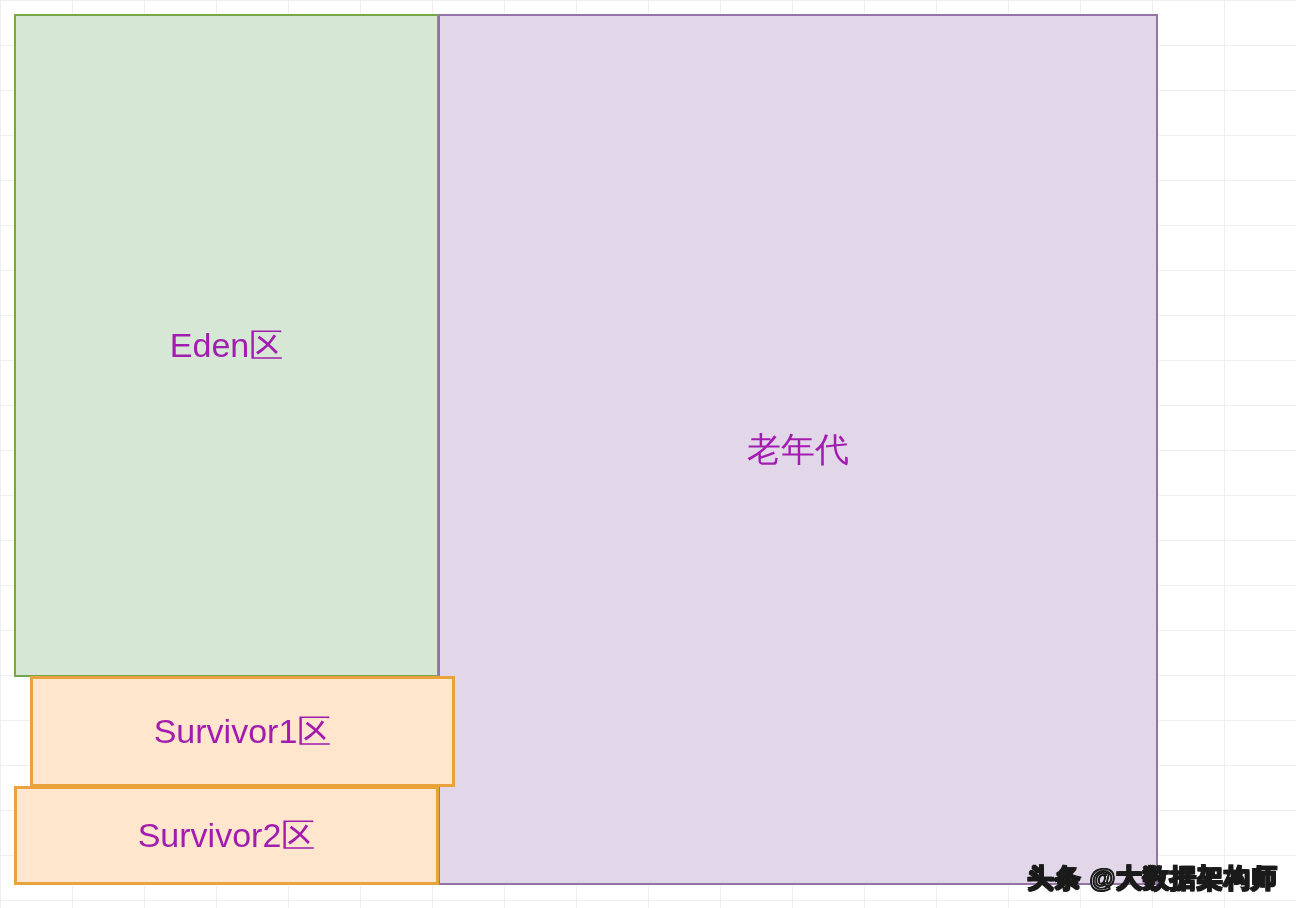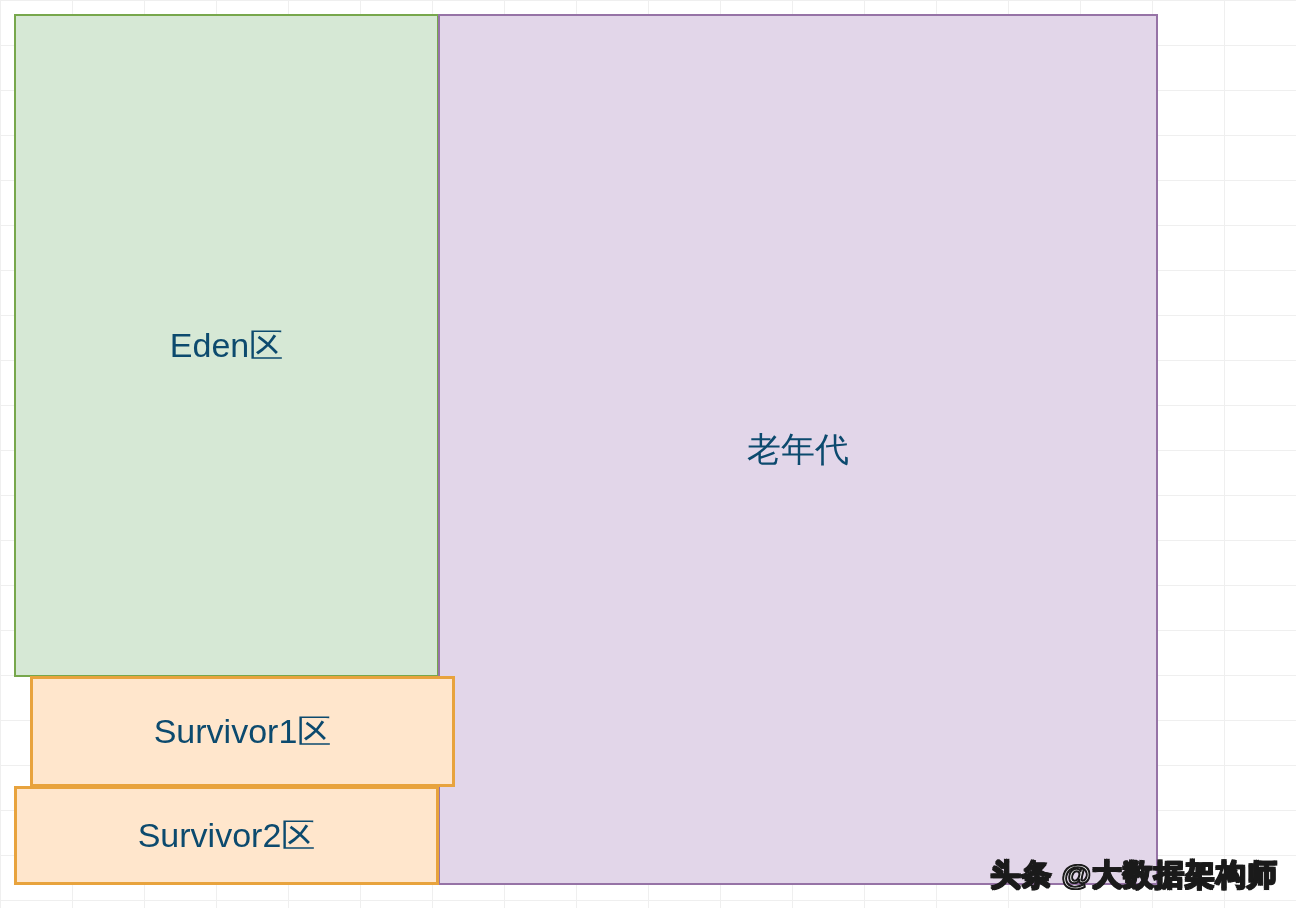--- a/index.html
+++ b/index.html
@@ -19,21 +19,21 @@
   }
   .region {
     position: absolute;
     display: flex;
     align-items: center;
     justify-content: center;
     border-style: solid;
   }
   .region-label {
     font-size: 34px;
-    color: #0c4a6e;
+    color: #a21caf;
     white-space: nowrap;
   }
   .region-eden {
     left: 14px; top: 14px;
     width: 425px; height: 663px;
     border-width: 2px;
   }
   .region-old {
     left: 438px; top: 14px;
     width: 720px; height: 871px;
@@ -46,21 +46,21 @@
   }
   .region-survivor2 {
     left: 14px; top: 786px;
     width: 425px; height: 99px;
     border-width: 3px;
   }
   .watermark {
     position: absolute;
     right: 18px;
     bottom: 12px;
-    font-size: 30px;
+    font-size: 26px;
     font-weight: bold;
     color: #ffffff;
     -webkit-text-stroke: 1.5px #1a1a1a;
     text-shadow:
       -1px -1px 0 #1a1a1a,
        1px -1px 0 #1a1a1a,
       -1px  1px 0 #1a1a1a,
        1px  1px 0 #1a1a1a;
     letter-spacing: 1px;
     white-space: nowrap;

